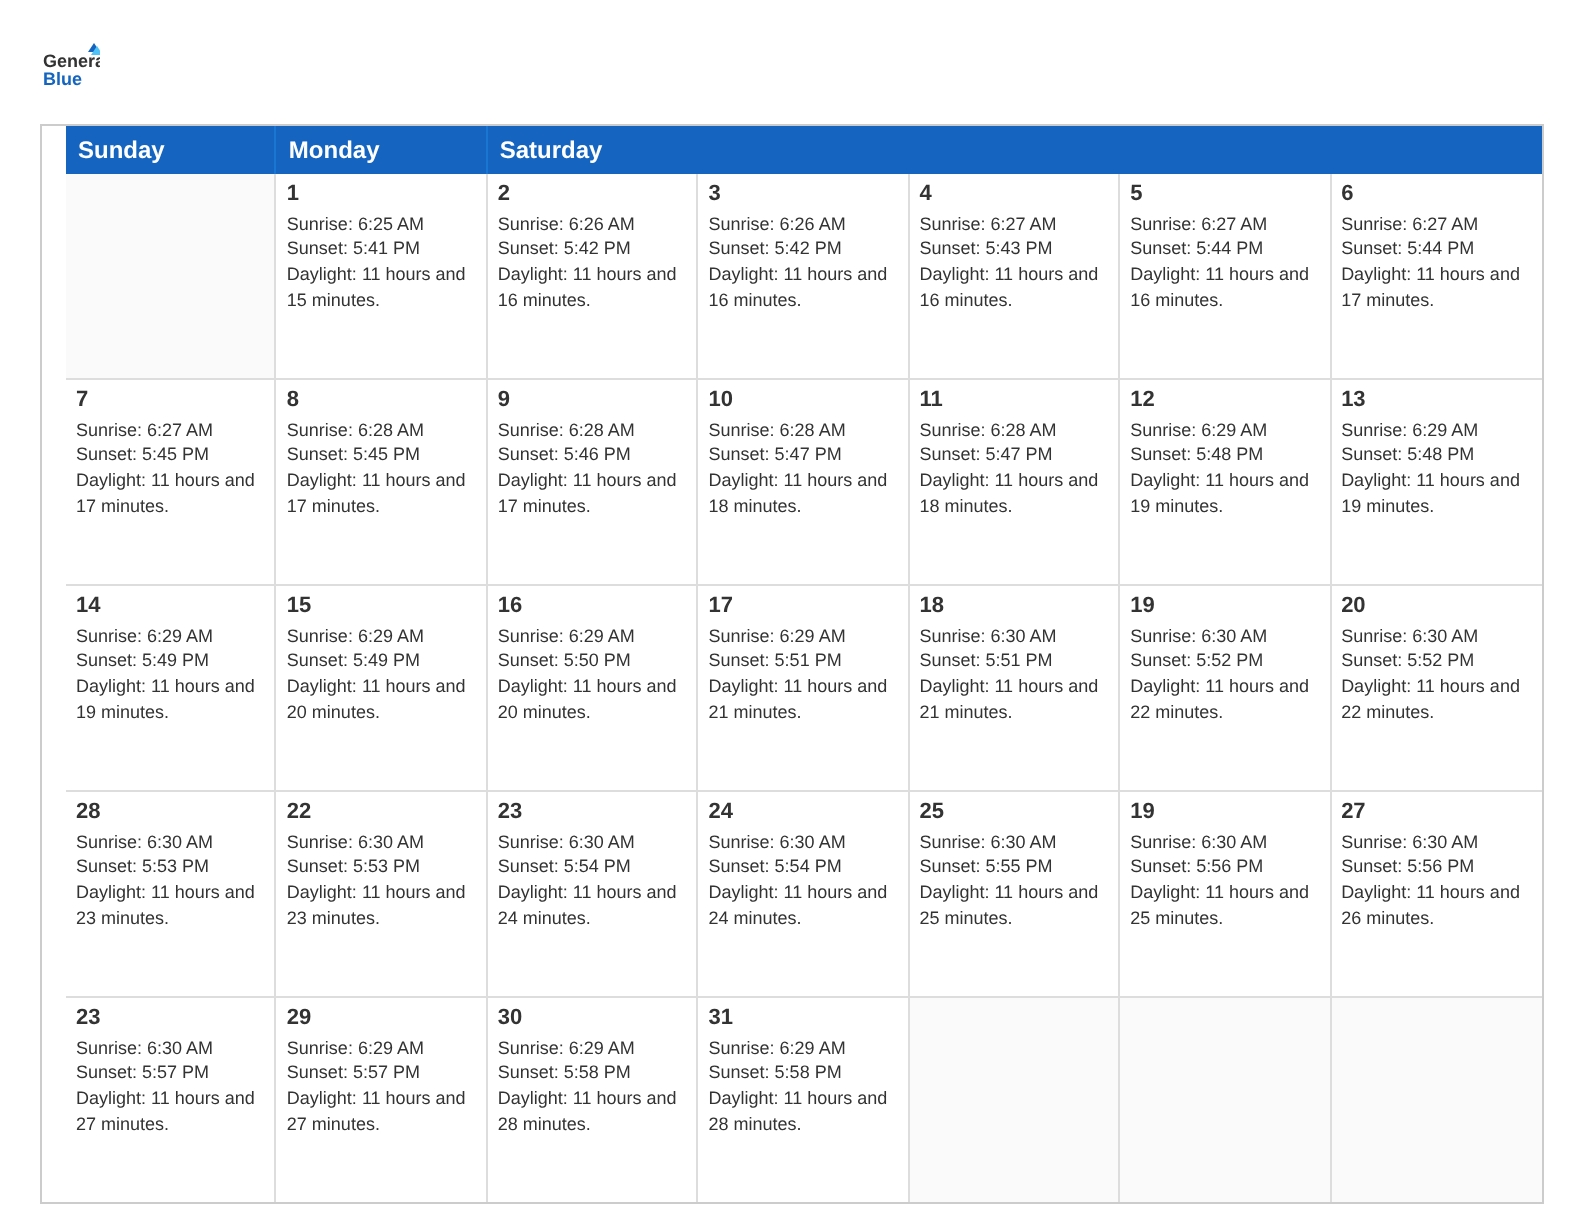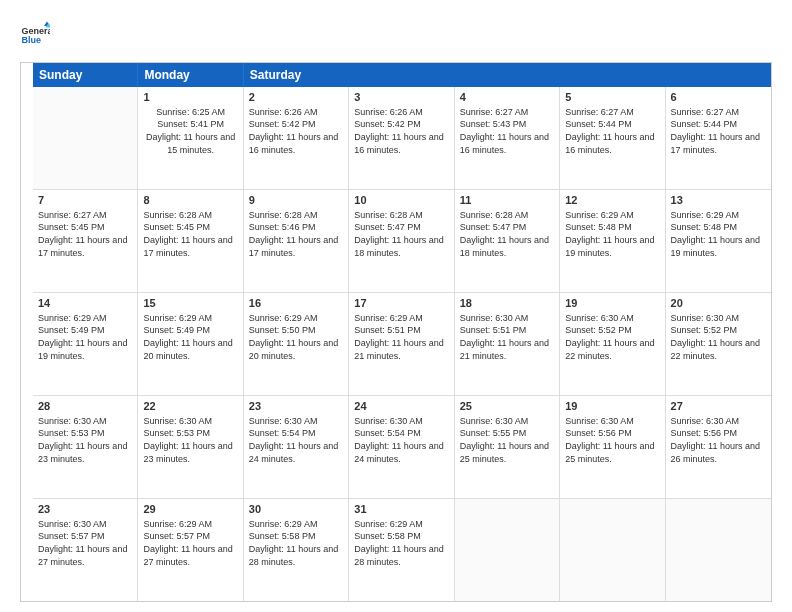--- a/index.html
+++ b/index.html
@@ -125,21 +125,21 @@
     <div class="cal-header">
     <div class="cal-header-cell">Sunday</div>
         <div class="cal-header-cell">Monday</div>
         <div class="cal-header-cell">Saturday</div>
       </div>
     <div class="cal-body">
     <div class="cal-row">
           <div class="cal-cell empty"></div>
           <div class="cal-cell">
             <span class="day-number">1</span>
-            <div class="cell-text" style="white-space: pre-line; text-align: center;">Sunrise: 6:25 AM
+            <div class="cell-text" style="white-space: pre-line;">Sunrise: 6:25 AM
 Sunset: 5:41 PM
 Daylight: 11 hours and 15 minutes.</div>
           </div>
           <div class="cal-cell">
             <span class="day-number">2</span>
             <div class="cell-text" style="white-space: pre-line;">Sunrise: 6:26 AM
 Sunset: 5:42 PM
 Daylight: 11 hours and 16 minutes.</div>
           </div>
           <div class="cal-cell">

